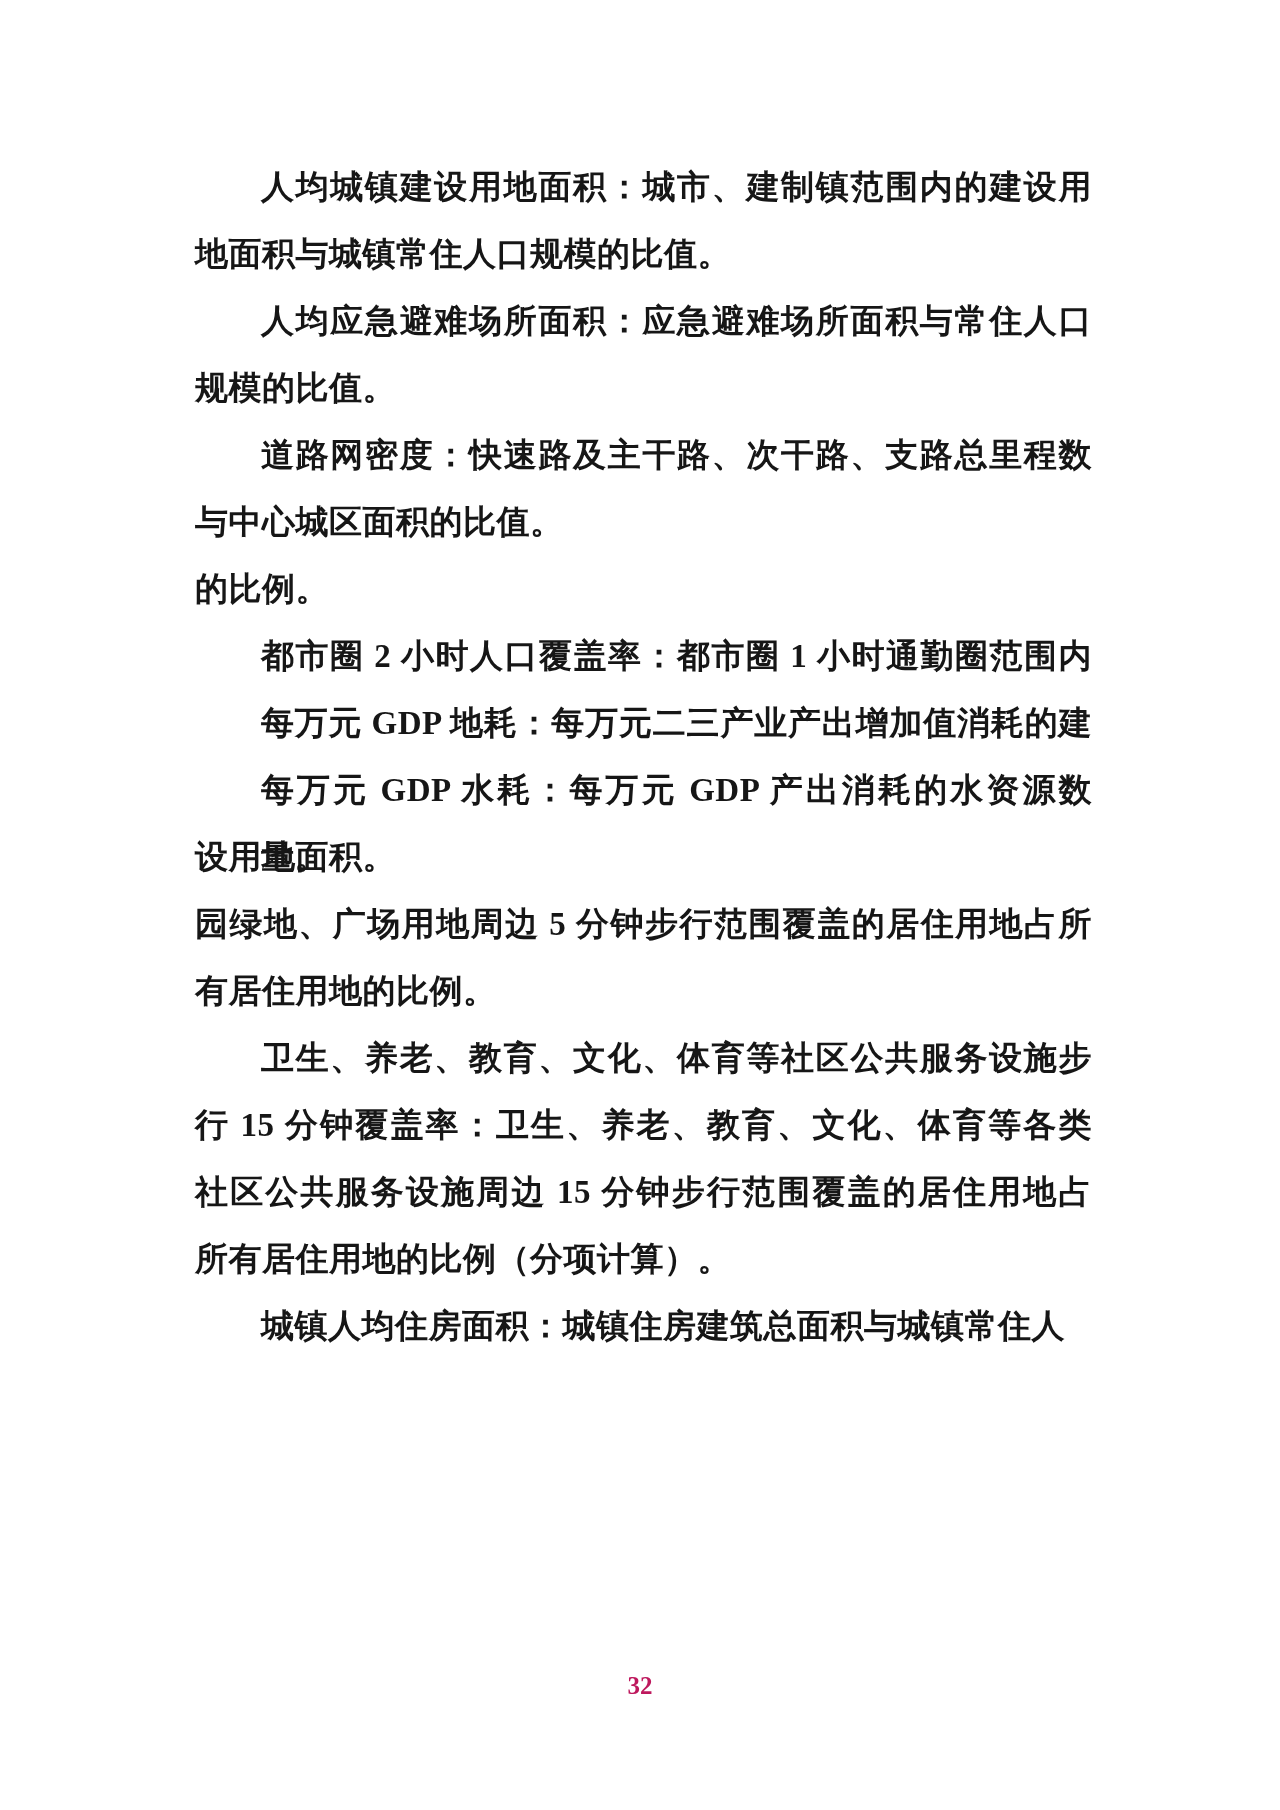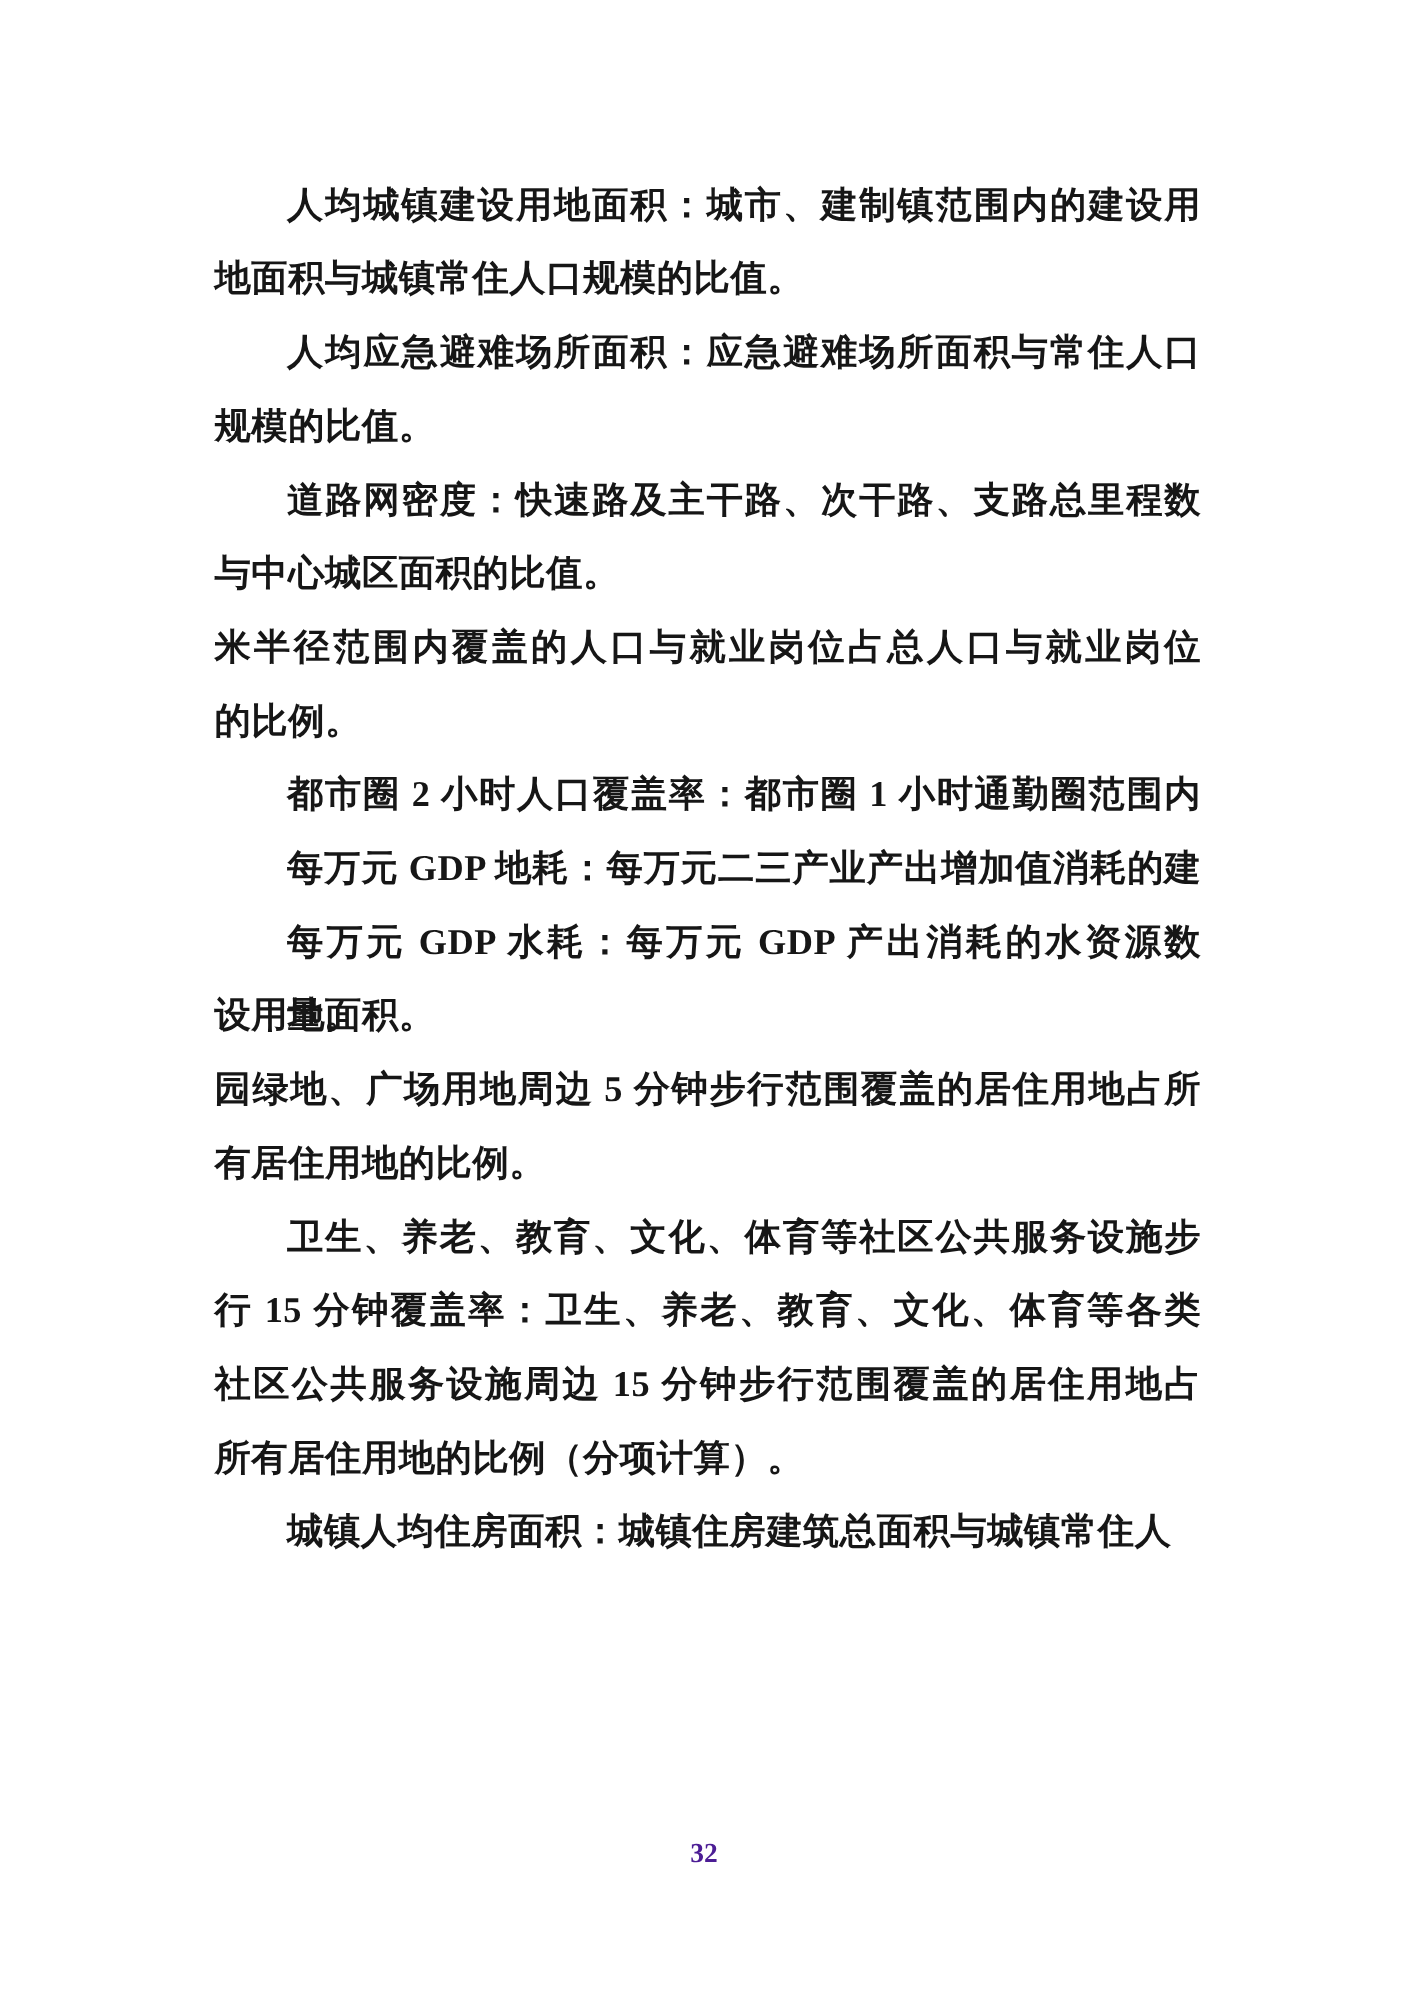--- a/index.html
+++ b/index.html
@@ -42,35 +42,34 @@
   .body-seg { font-weight: 700; }
   .page-number {
     position: absolute;
     top: 1670px;
     left: 0;
     width: 100%;
     text-align: center;
     font-size: 25px;
     line-height: 32px;
     font-weight: 700;
-    color: #4c1d95;
+    color: #be185d;
   }
 </style>
 </head>
 <body>
 
 <main class="page">
   <section class="text-block" id="text-block">
       <div class="line indent fill"><span class="term">人均城镇建设用地面积：</span><span class="body-seg">城市、建制镇范围内的建设用</span></div>
       <div class="line"><span class="body-seg">地面积与城镇常住人口规模的比值。</span></div>
       <div class="line indent fill"><span class="term">人均应急避难场所面积：</span><span class="body-seg">应急避难场所面积与常住人口</span></div>
       <div class="line"><span class="body-seg">规模的比值。</span></div>
       <div class="line indent fill"><span class="term">道路网密度：</span><span class="body-seg">快速路及主干路、次干路、支路总里程数</span></div>
       <div class="line"><span class="body-seg">与中心城区面积的比值。</span></div>
-      <div class="line fill"><span class="body-seg">米半径范围内覆盖的人口与就业岗位占总人口与就业岗位</span></div>
       <div class="line"><span class="body-seg">的比例。</span></div>
       <div class="line indent fill"><span class="term">都市圈 2 小时人口覆盖率：</span><span class="body-seg">都市圈 1 小时通勤圈范围内</span></div>
       <div class="line indent fill"><span class="term">每万元 GDP 地耗：</span><span class="body-seg">每万元二三产业产出增加值消耗的建</span></div>
       <div class="line indent"><span class="term">每万元 GDP 水耗：</span><span class="body-seg">每万元 GDP 产出消耗的水资源数量。</span></div>
       <div class="line"><span class="body-seg">设用地面积。</span></div>
       <div class="line fill"><span class="body-seg">园绿地、广场用地周边 5 分钟步行范围覆盖的居住用地占所</span></div>
       <div class="line"><span class="body-seg">有居住用地的比例。</span></div>
       <div class="line indent fill"><span class="term">卫生、养老、教育、文化、体育等社区公共服务设施步</span></div>
       <div class="line fill"><span class="term">行 15 分钟覆盖率：</span><span class="body-seg">卫生、养老、教育、文化、体育等各类</span></div>
       <div class="line fill"><span class="body-seg">社区公共服务设施周边 15 分钟步行范围覆盖的居住用地占</span></div>

